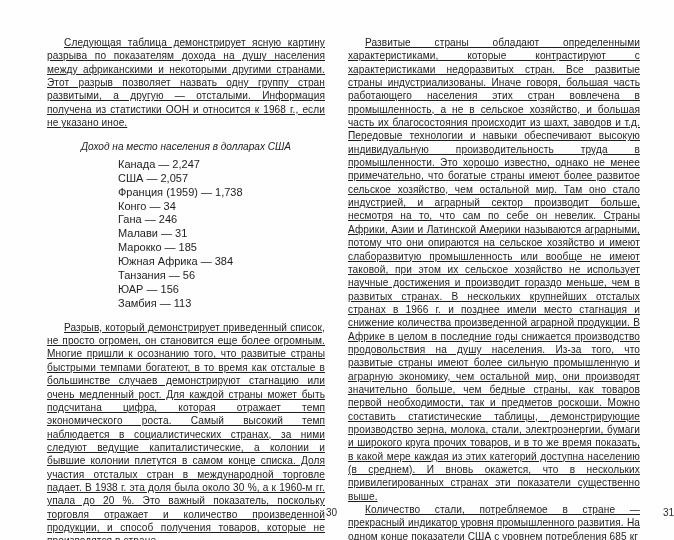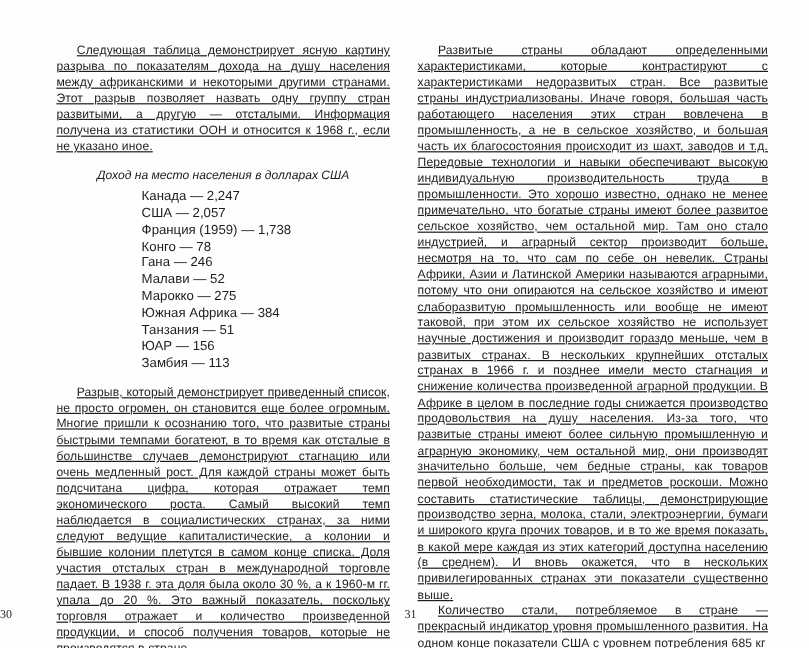--- a/index.html
+++ b/index.html
@@ -74,24 +74,23 @@
     line-height: 13.9px;
     color: #1d1d1d;
     padding-left: 71px;
     white-space: nowrap;
   }
   .folio {
     position: absolute;
     bottom: 22px;
     left: 0;
     width: 100%;
-    text-align: left;
+    text-align: right;
     font-size: 10px;
     color: #2a2a2a;
-    font-family: Liberation Serif, serif;
   }
   .page-left .folio { padding-right: 35px; }
   .page-right .folio { padding-right: 23px; }
   .para + .para { margin-top: 0; }
 </style>
 </head>
 <body>
 
 <div class="spread">
 
@@ -99,26 +98,26 @@
     <div class="col">
 
       <p class="para nolast">Следующая таблица демонстрирует ясную картину разрыва по показателям дохода на душу населения между африканскими и некоторыми другими странами. Этот разрыв позволяет назвать одну группу стран развитыми, а другую — отсталыми. Информация получена из статистики ООН и относится к 1968 г., если не указано иное.</p>
 
       <div class="table-block">
         <div class="table-caption">Доход на место населения в долларах США</div>
         <ul class="table-list">
           <li>Канада — 2,247</li>
           <li>США — 2,057</li>
           <li>Франция (1959) — 1,738</li>
-          <li>Конго — 78</li>
+          <li>Конго — 34</li>
           <li>Гана — 246</li>
-          <li>Малави — 52</li>
-          <li>Марокко — 275</li>
+          <li>Малави — 31</li>
+          <li>Марокко — 185</li>
           <li>Южная Африка — 384</li>
-          <li>Танзания — 51</li>
+          <li>Танзания — 56</li>
           <li>ЮАР — 156</li>
           <li>Замбия — 113</li>
         </ul>
       </div>
 
       <p class="para nolast">Разрыв, который демонстрирует приведенный список, не просто огромен, он становится еще более огромным. Многие пришли к осознанию того, что развитые страны быстрыми темпами богатеют, в то время как отсталые в большинстве случаев демонстрируют стагнацию или очень медленный рост. Для каждой страны может быть подсчитана цифра, которая отражает темп экономического роста. Самый высокий темп наблюдается в социалистических странах, за ними следуют ведущие капиталистические, а колонии и бывшие колонии плетутся в самом конце списка. Доля участия отсталых стран в международной торговле падает. В 1938 г. эта доля была около 30 %, а к 1960-м гг. упала до 20 %. Это важный показатель, поскольку торговля отражает и количество произведенной продукции, и способ получения товаров, которые не производятся в стране.</p>
     </div>
 
     <div class="folio">30</div>
   </div>

